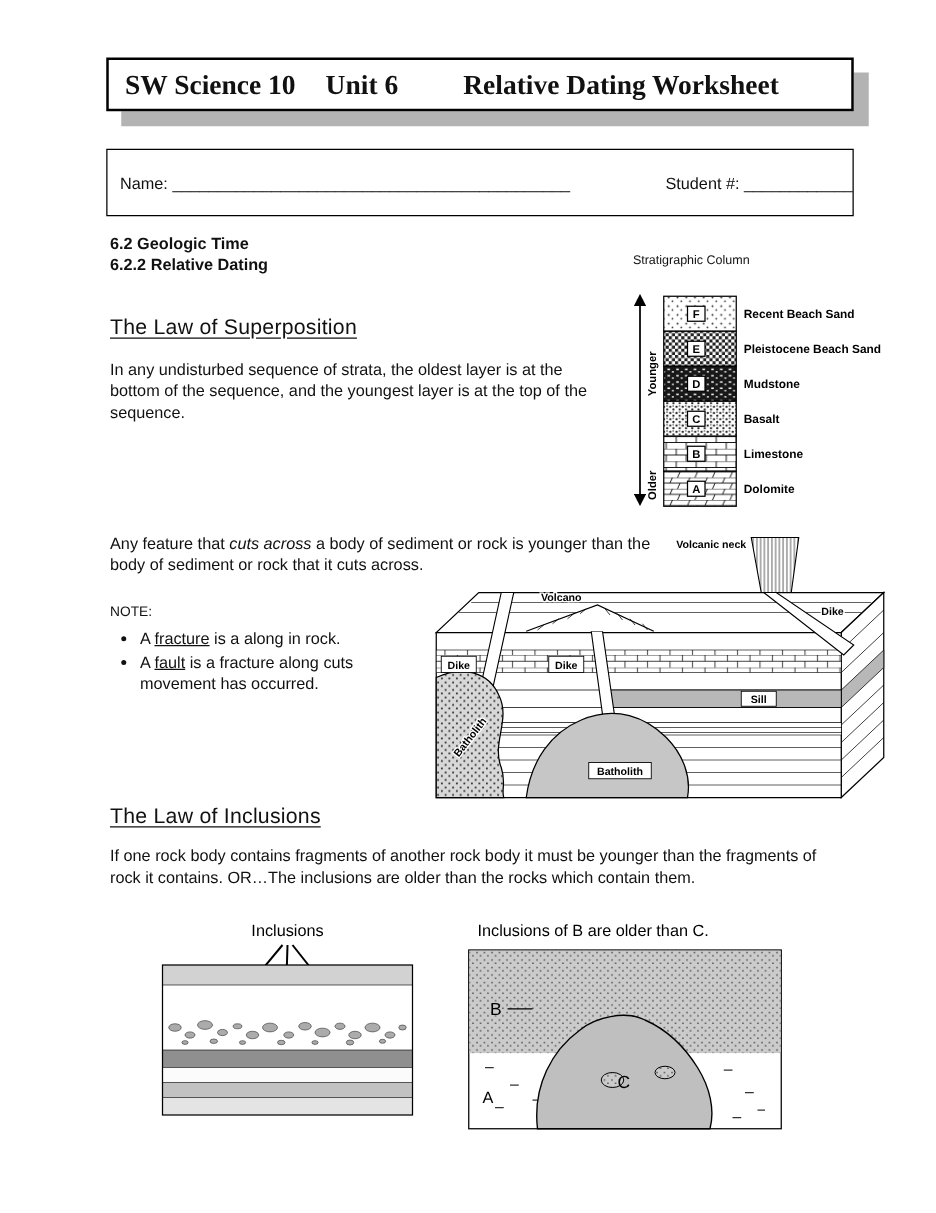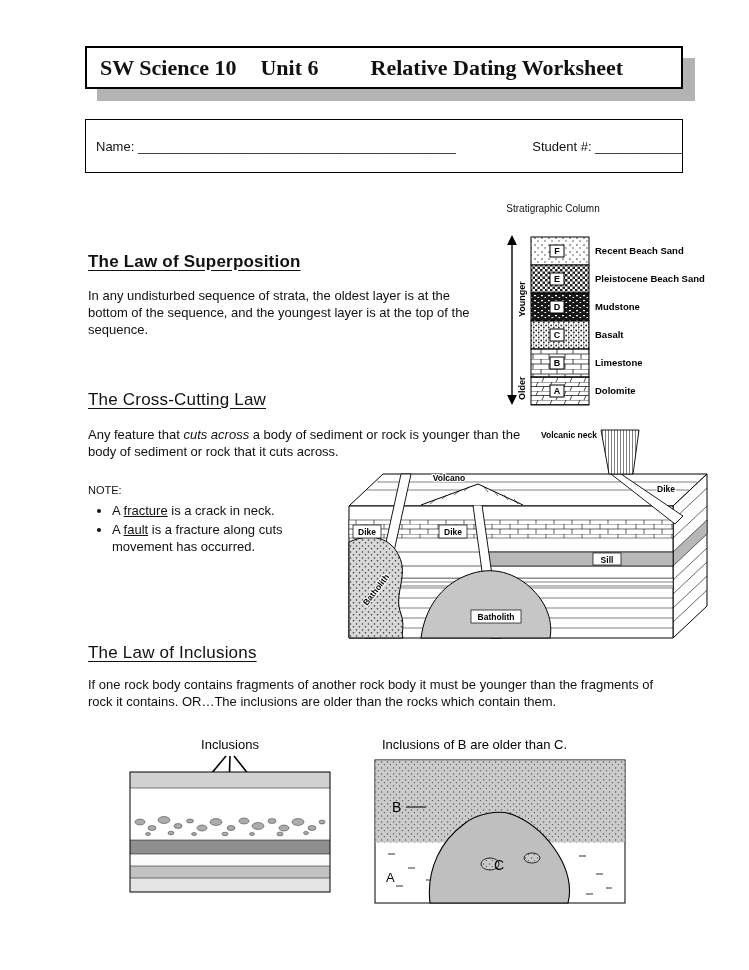--- a/index.html
+++ b/index.html
@@ -55,20 +55,24 @@
     <div>
       <span>Name:</span>
       <span>____________________________________________</span>
     </div>
     <div>
       <span>Student #:</span>
       <span>____________</span>
     </div>
   </div>
 
+  <div class="abs section-block">
+    <div>6.2  Geologic Time</div>
+    <div>6.2.2  Relative Dating</div>
+  </div>
 
   <div class="abs strat-title">Stratigraphic Column</div>
   <svg class="abs" style="left:505px; top:229px;" width="210" height="182" viewBox="0 0 210 182">
     <defs>
       <pattern id="pSand" width="7" height="7" patternUnits="userSpaceOnUse">
         <rect width="7" height="7" fill="#fff"></rect>
           <circle cx="2" cy="2" r="0.8" fill="#333"></circle>
           <circle cx="5" cy="5" r="0.7" fill="#333"></circle>
       </pattern>
       <pattern id="pCheck" width="5" height="5" patternUnits="userSpaceOnUse">
@@ -128,30 +132,29 @@
     <g>
       <text class="st-name" x="90" y="25">Recent Beach Sand</text>
       <text class="st-name" x="90" y="53">Pleistocene Beach Sand</text>
       <text class="st-name" x="90" y="81">Mudstone</text>
       <text class="st-name" x="90" y="109">Basalt</text>
       <text class="st-name" x="90" y="137">Limestone</text>
       <text class="st-name" x="90" y="165">Dolomite</text>
     </g>
   </svg>
 
-  <div class="abs law-heading" style="left:88px; top:252px;font-weight:bold;">The Law of Superposition</div>
+  <div class="abs law-heading" style="left:88px; top:252px;">The Law of Superposition</div>
   <div class="abs body-text" style="left:88px; top:287px; width:400px;">In any undisturbed sequence of strata, the oldest layer is at the bottom of the sequence, and the youngest layer is at the top of the sequence.</div>
 
-  <div class="abs law-heading" style="left:88px; top:390px;">The Cross-Cutting Law</div>
   <div class="abs body-text" style="left:88px; top:426px; width:452px;">
     <span>Any feature that </span><i>cuts across</i><span> a body of sediment or rock is younger than the body of sediment or rock that it cuts across.</span>
   </div>
   <div class="abs note-label" style="left:88px; top:484px;">NOTE:</div>
   <ul class="abs note-list" style="left:96px; top:502px;">
-    <li><span>A </span><span class="u">fracture</span><span> is a crack in neck.</span></li>
+    <li><span>A </span><span class="u">fracture</span><span> is a along in rock.</span></li>
     <li><span>A </span><span class="u">fault</span><span> is a fracture along cuts movement has occurred.</span></li>
   </ul>
 
   <svg class="abs" style="left:343px; top:424px;" width="372" height="216" viewBox="0 0 372 216">
     <defs>
       <pattern id="pVert" width="3" height="6" patternUnits="userSpaceOnUse">
         <rect width="3" height="6" fill="#fff"></rect>
           <path d="M1.5 0 V6" stroke="#000" stroke-width="0.5"></path>
       </pattern>
       <pattern id="pBrickB" width="18" height="10" patternUnits="userSpaceOnUse">

